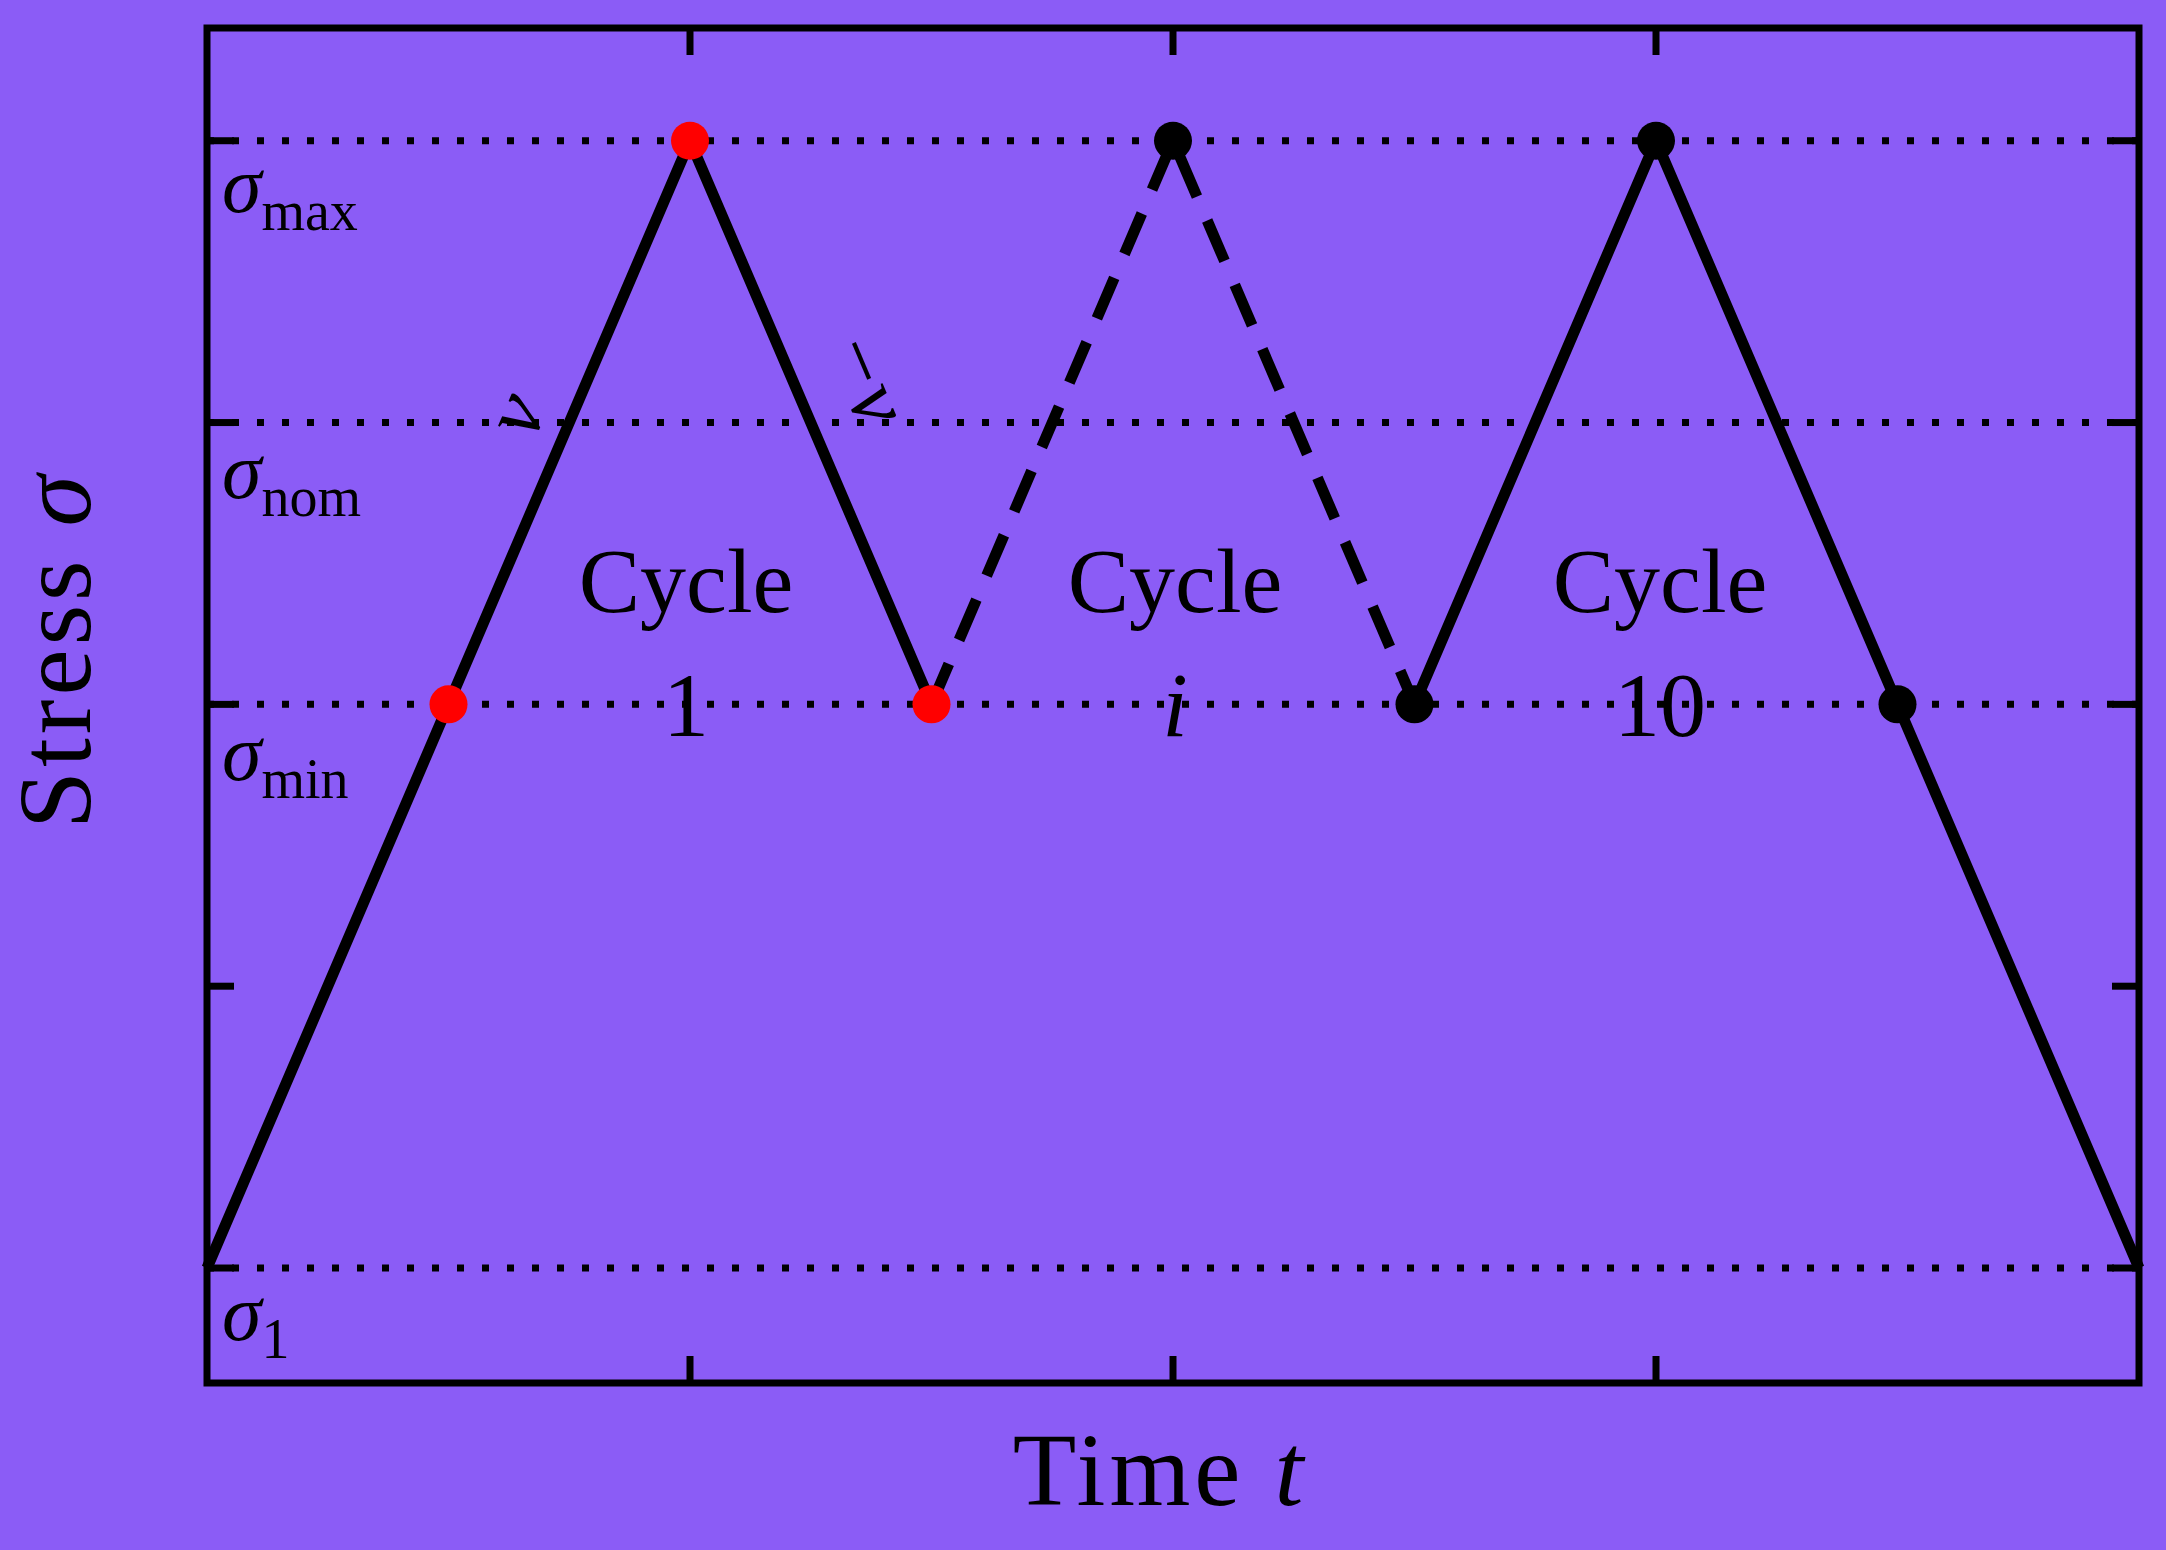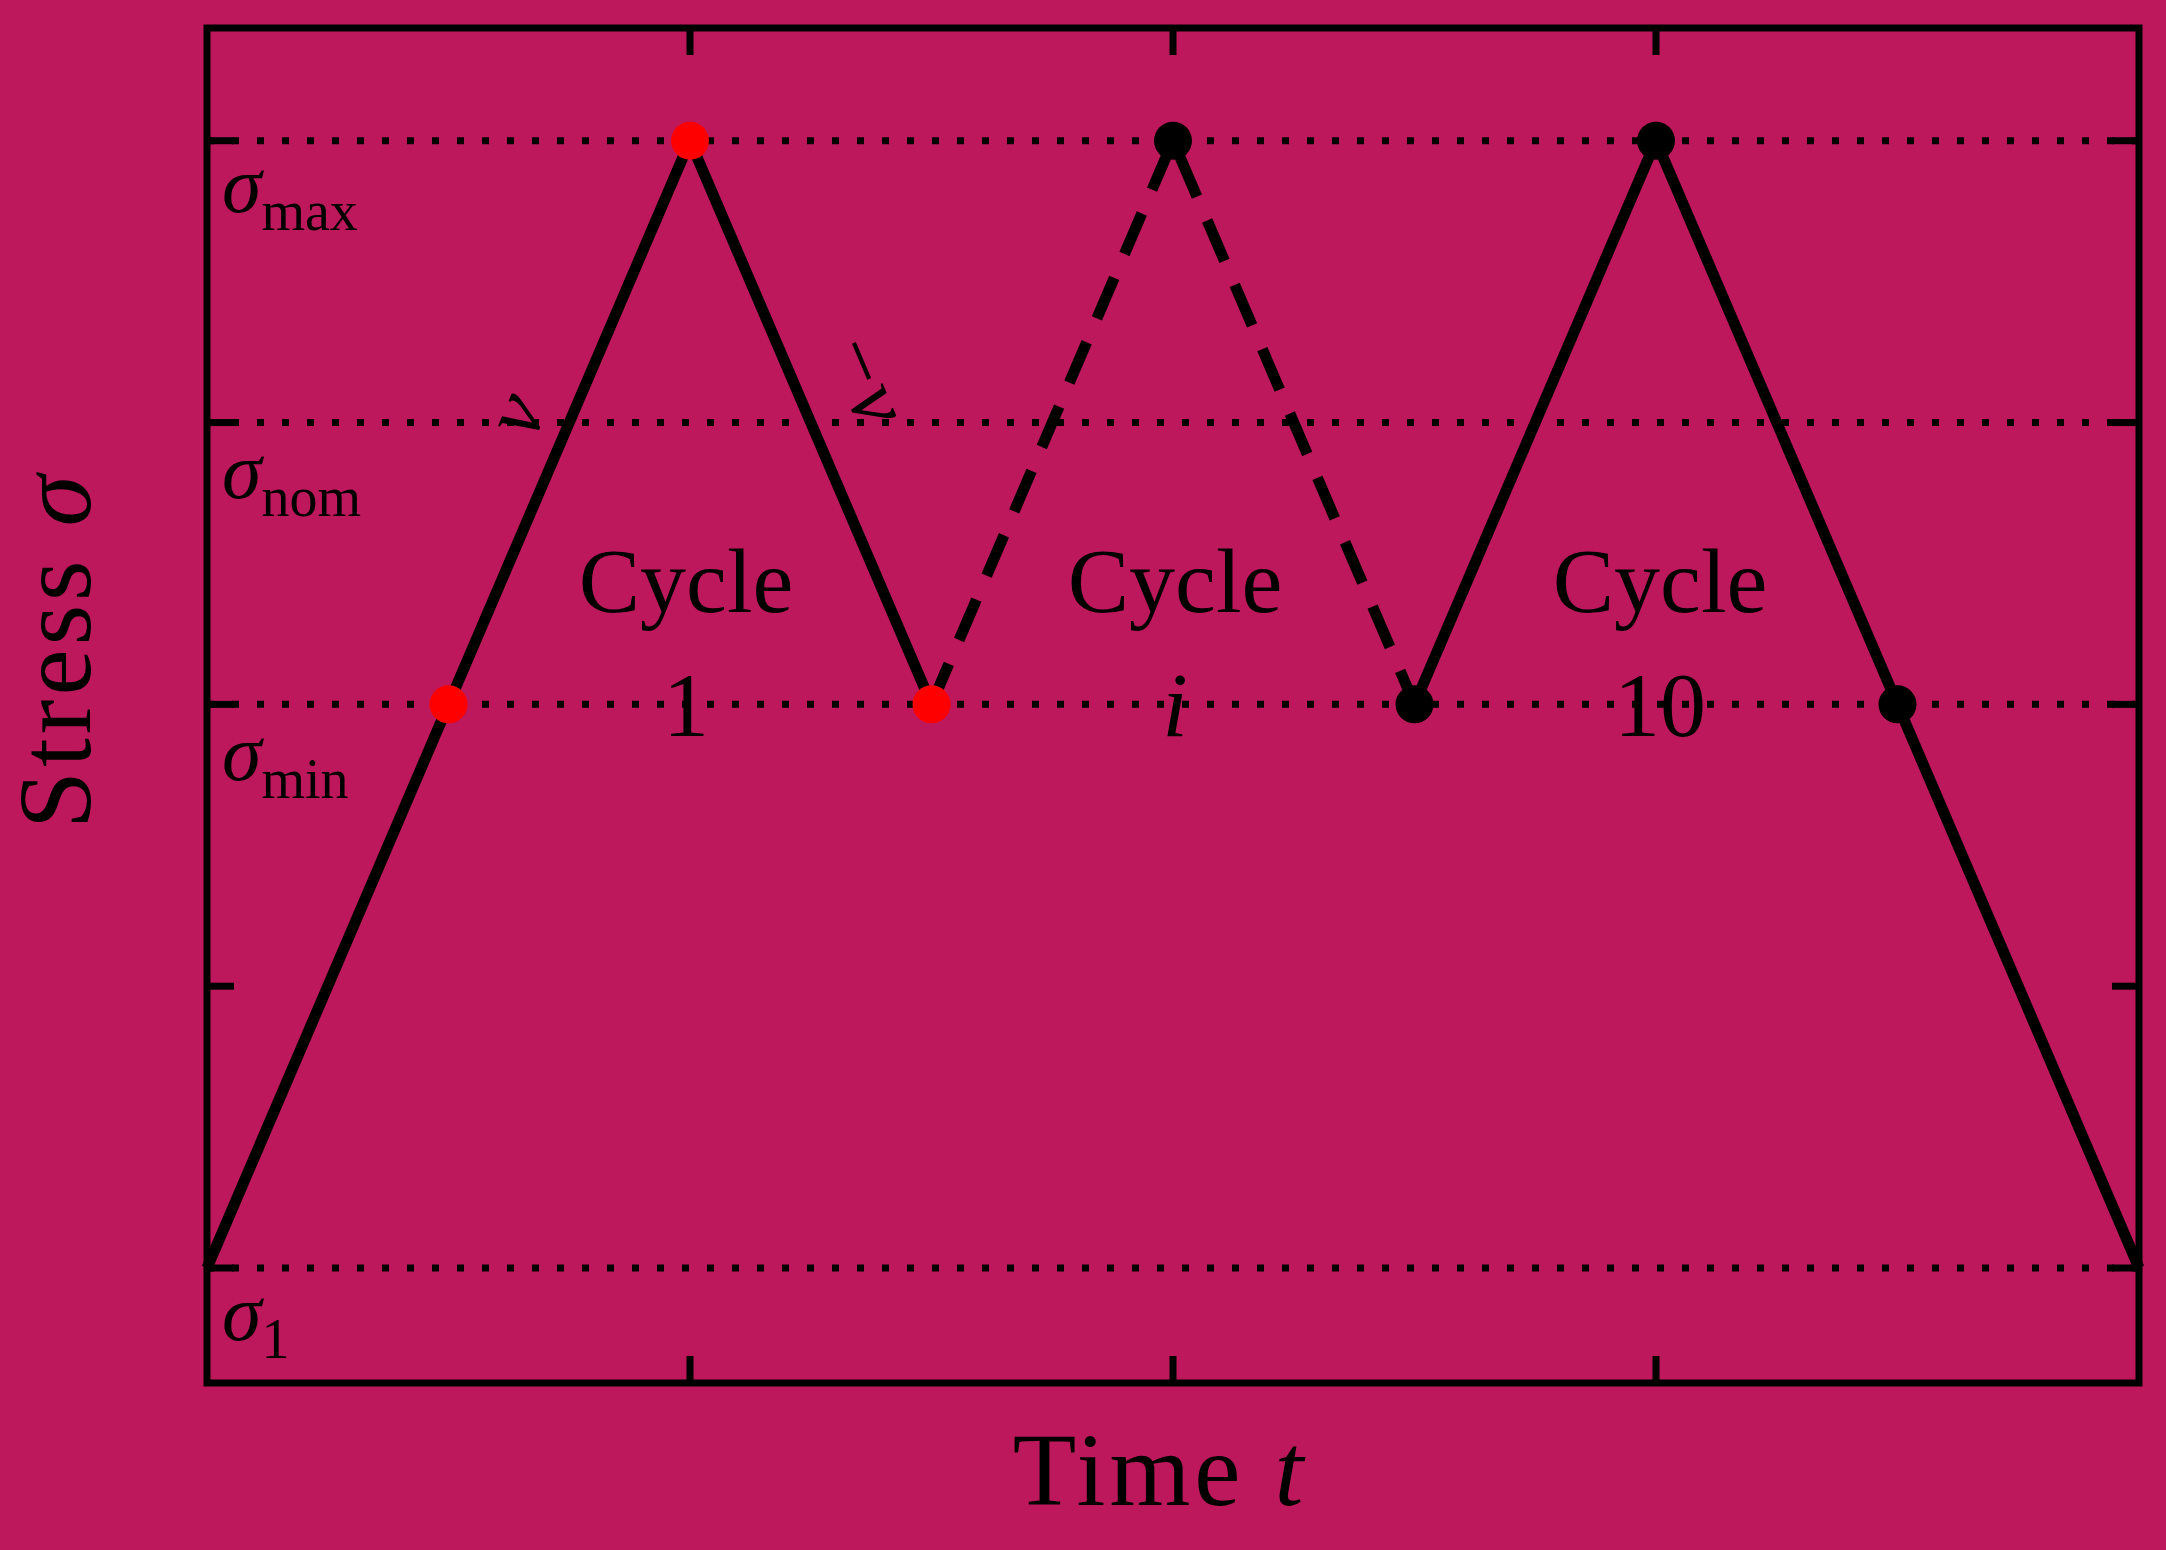--- a/index.html
+++ b/index.html
@@ -1,16 +1,16 @@
 <!DOCTYPE html>
 <html><head>
 <meta charset="utf-8">
 <style>
   html,body{margin:0;padding:0;background:#ffffff;}
-  .fig{position:relative;width:2166px;height:1550px;background:#be185d;overflow:hidden;}
+  .fig{position:relative;width:2166px;height:1550px;background:#8b5cf6;overflow:hidden;}
   svg{display:block;}
   text{font-family:"Liberation Serif","DejaVu Serif",serif;fill:#000000;}
 </style>
 </head>
 <body>
 
 <div class="fig">
 <svg viewBox="0 0 2166 1550" width="2166" height="1550">
 
   <g id="grid-group">

